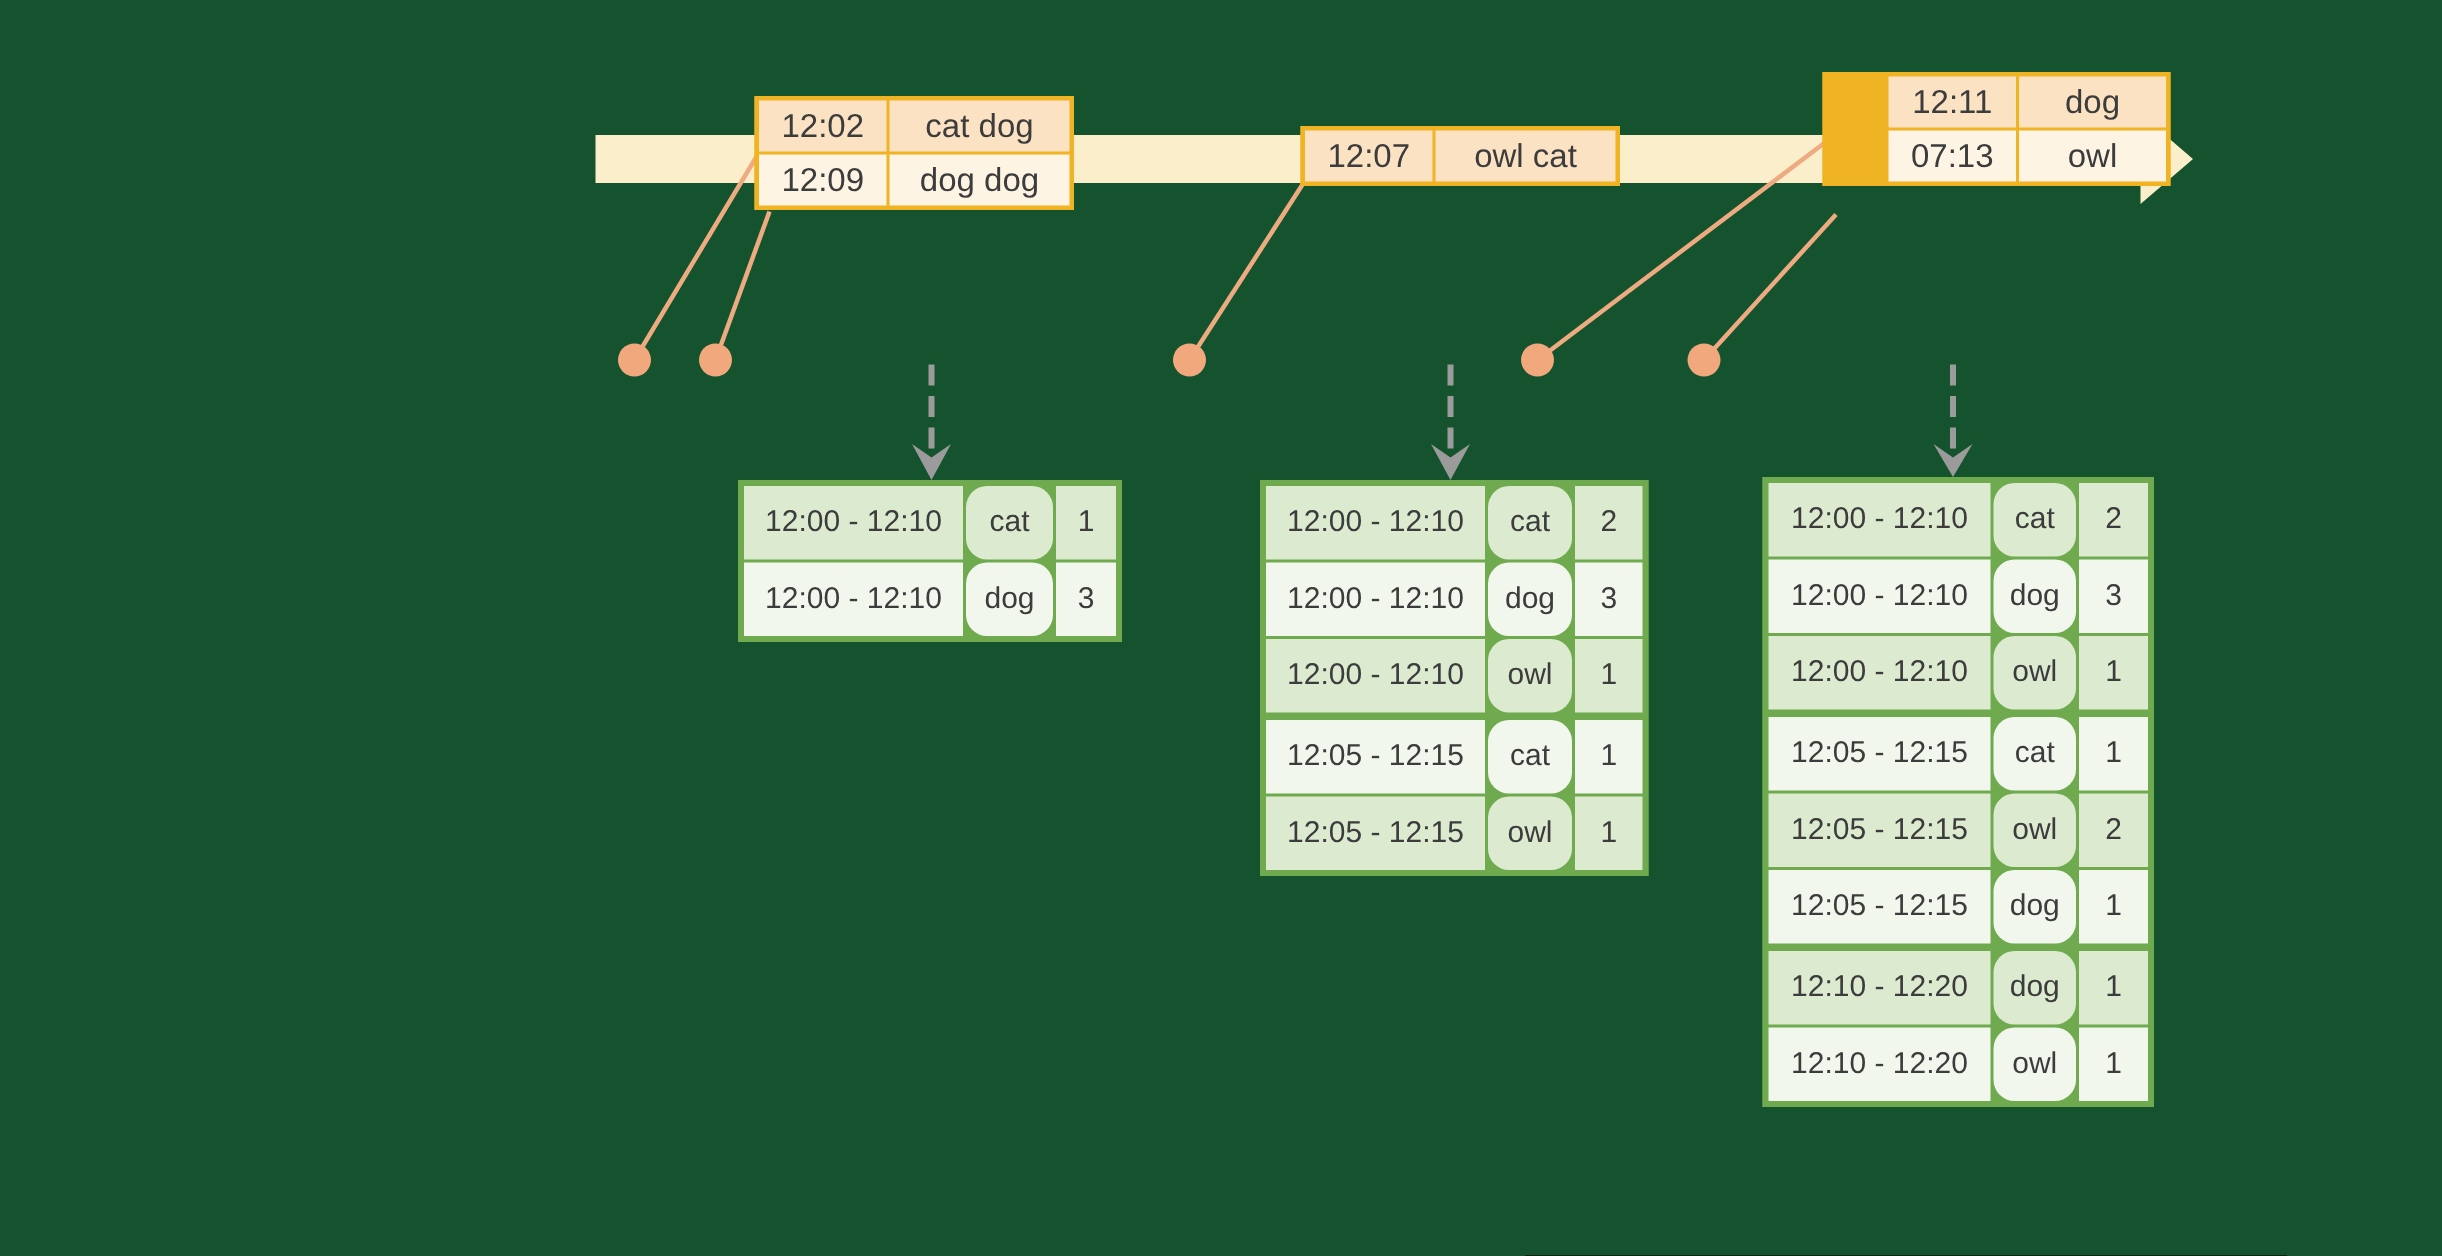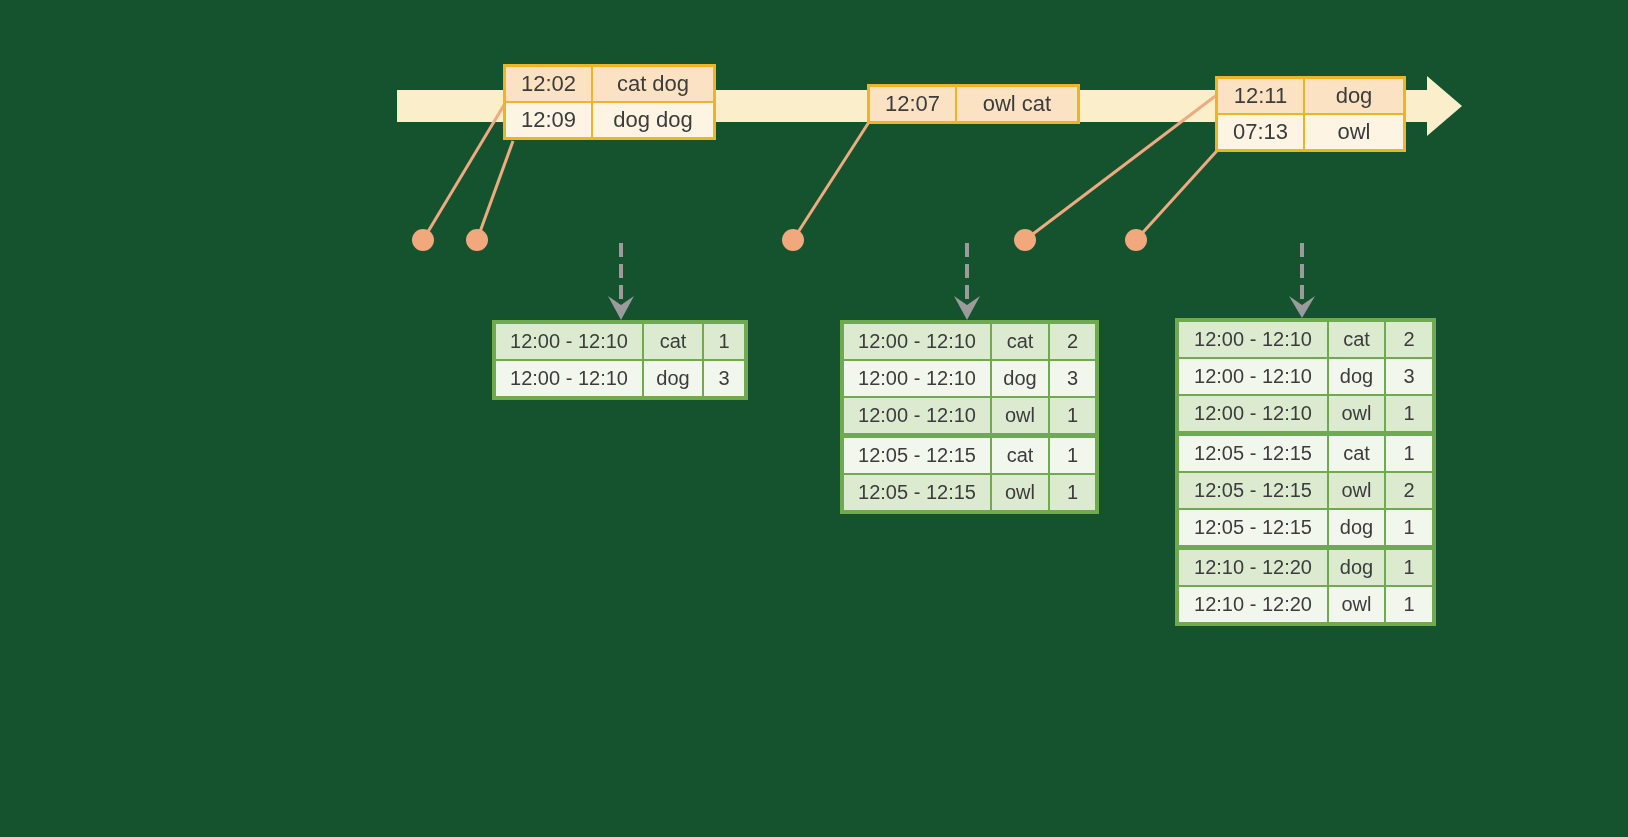--- a/index.html
+++ b/index.html
@@ -51,31 +51,31 @@
     position: absolute;
     display: flex;
     flex-direction: column;
     gap: 2px;
     border: 4px solid #6faa4e;
     background: #6faa4e;
   }
   .res-row { display: flex; gap: 2px; }
   .res-row.group-start { margin-top: 3px; }
   .res-cell {
-    height: 35px;
+    height: 49px;
     display: flex;
     align-items: center;
     justify-content: center;
     font-size: 20px;
     color: #3c3c3c;
   }
   .res-row:nth-child(odd)  .res-cell { background: #dcead0; }
   .res-row:nth-child(even) .res-cell { background: #f2f7ee; }
   .res-window { width: 146px; }
-  .res-word   { width: 56px; }
+  .res-word   { width: 56px; border-radius: 14px; }
   .res-count  { width: 45px; }
   .res-table.t1 .res-window { width: 146px; }
   .res-table.t1 .res-word   { width: 58px; }
   .res-table.t1 .res-count  { width: 40px; }
   .res-table.t3 .res-window { width: 148px; }
   .res-table.t3 .res-word   { width: 55px; }
   .res-table.t3 .res-count  { width: 46px; }
 </style>
 </head>
 <body>
@@ -123,21 +123,21 @@
     </div>
   </div>
 
   <div class="ev-table" style="left:867px; top:84px;">
     <div class="ev-row peach">
       <div class="ev-cell ev-time">12:07</div>
       <div class="ev-cell ev-words">owl cat</div>
     </div>
   </div>
 
-  <div class="ev-table narrow" style="left:1215px; top:76px;">
+  <div class="ev-table narrow" style="left:1215px; top:48px;padding-left:41px;">
     <div class="ev-row peach">
       <div class="ev-cell ev-time">12:11</div>
       <div class="ev-cell ev-words">dog</div>
     </div>
     <div class="ev-row cream">
       <div class="ev-cell ev-time">07:13</div>
       <div class="ev-cell ev-words">owl</div>
     </div>
   </div>
 

